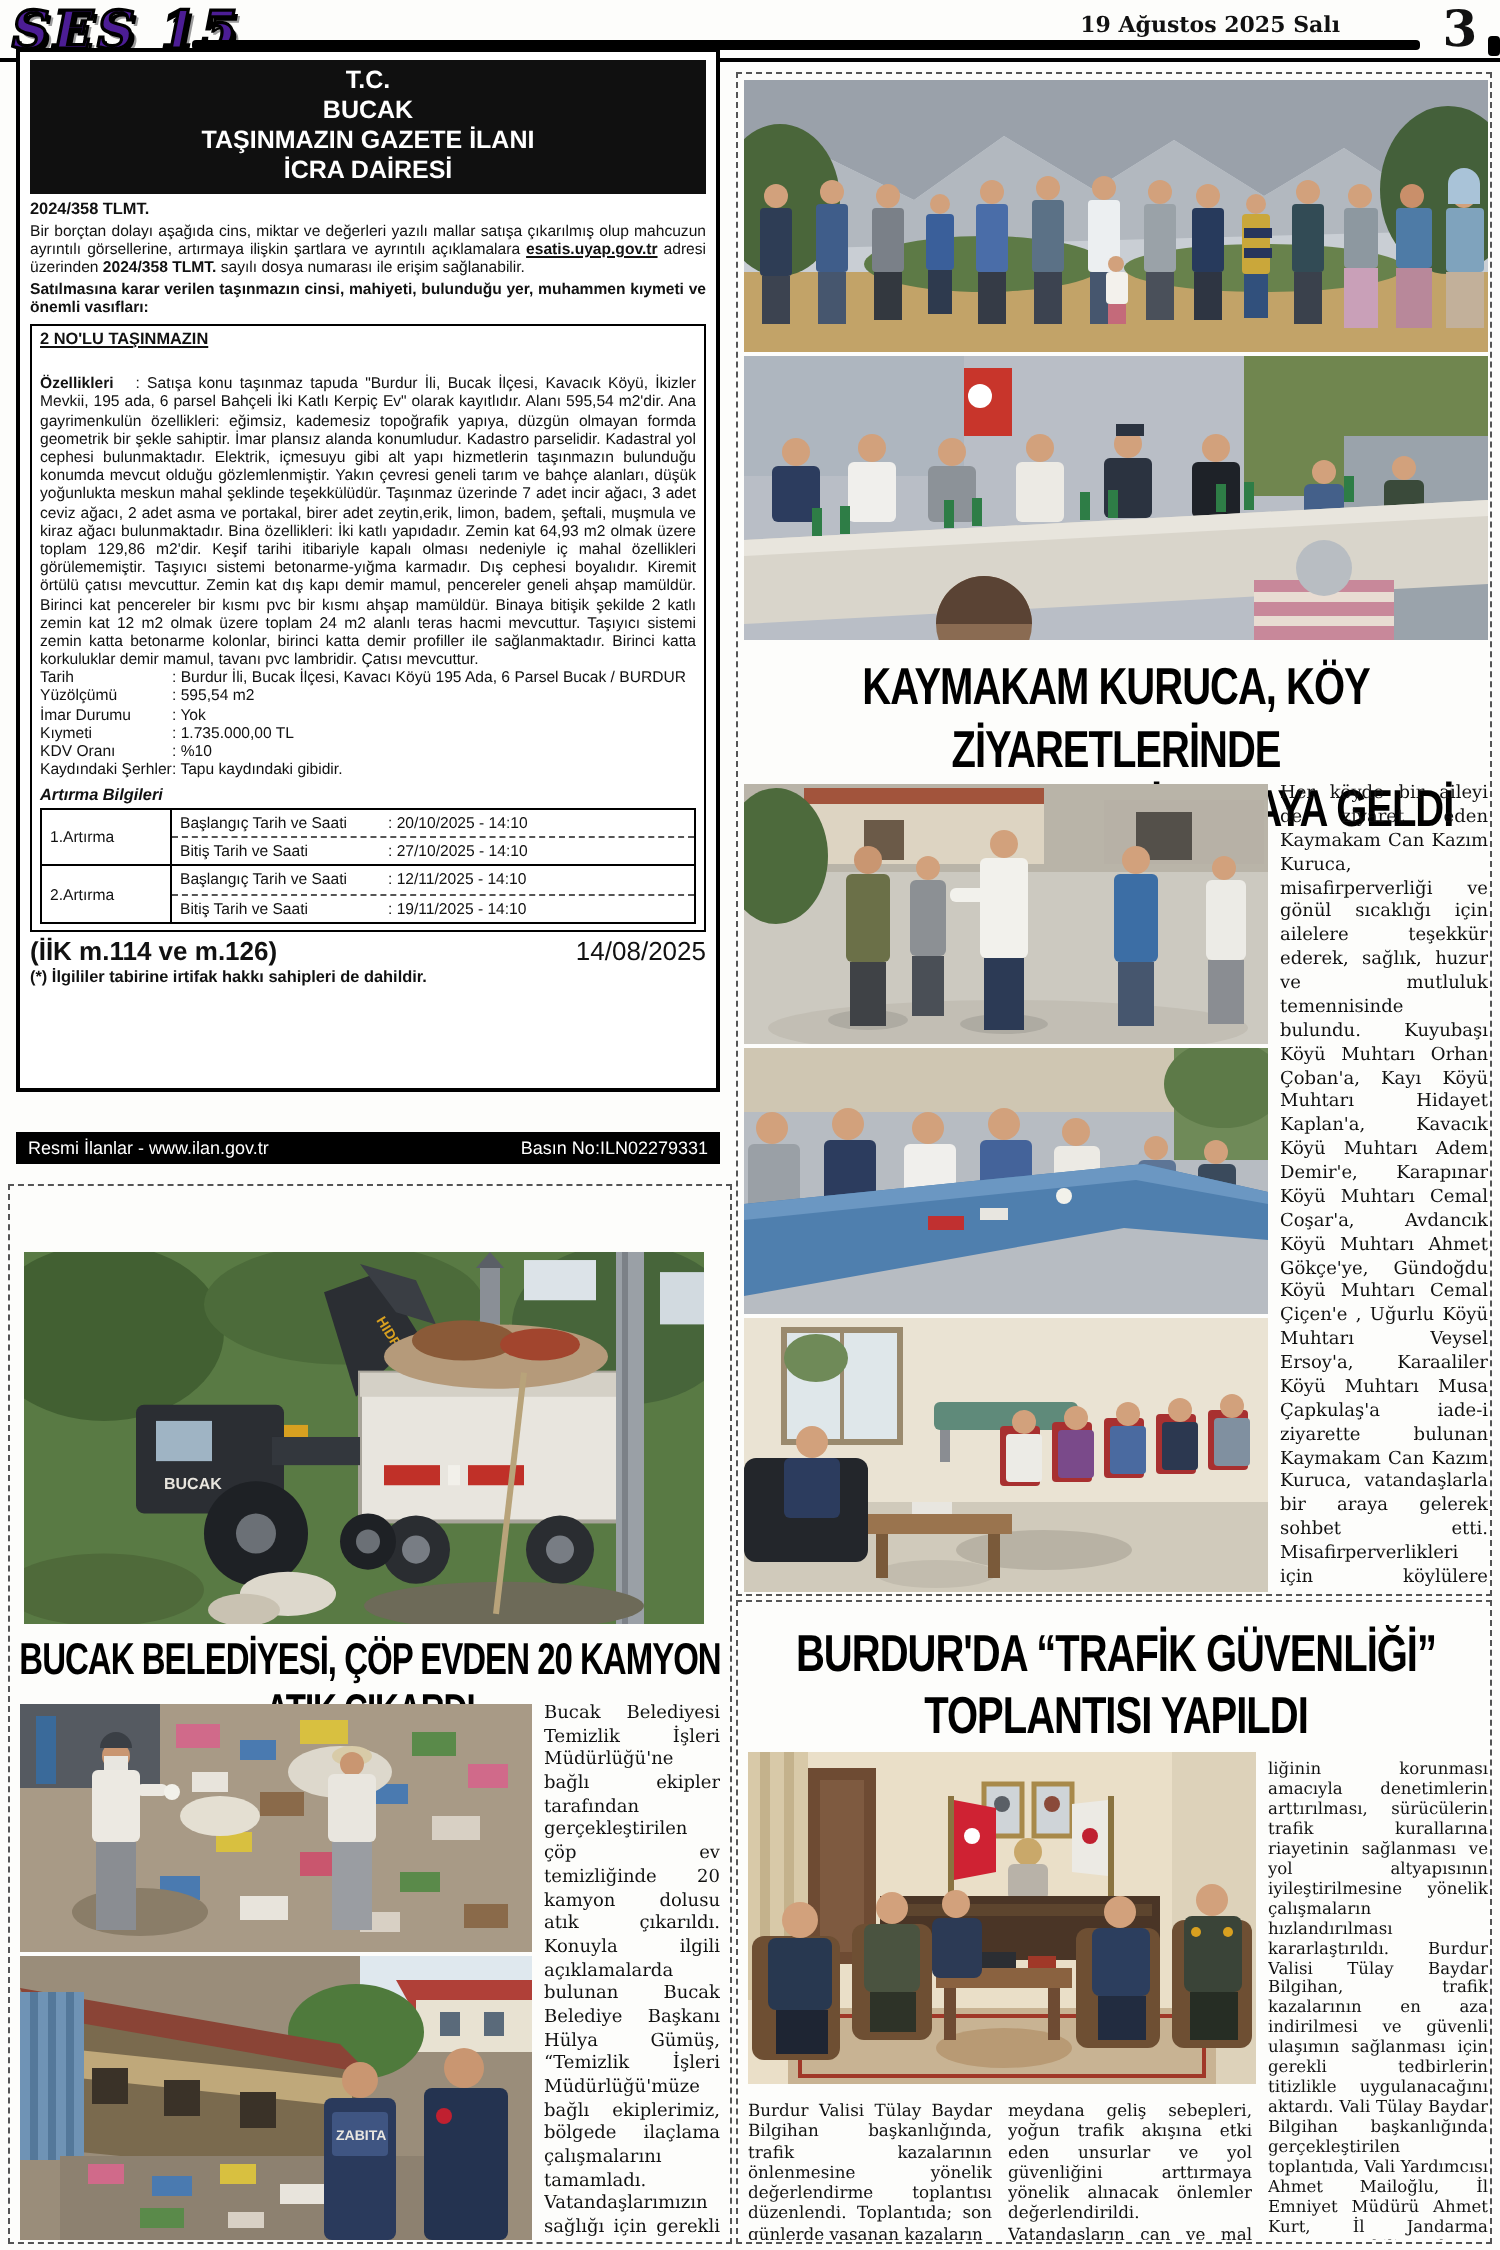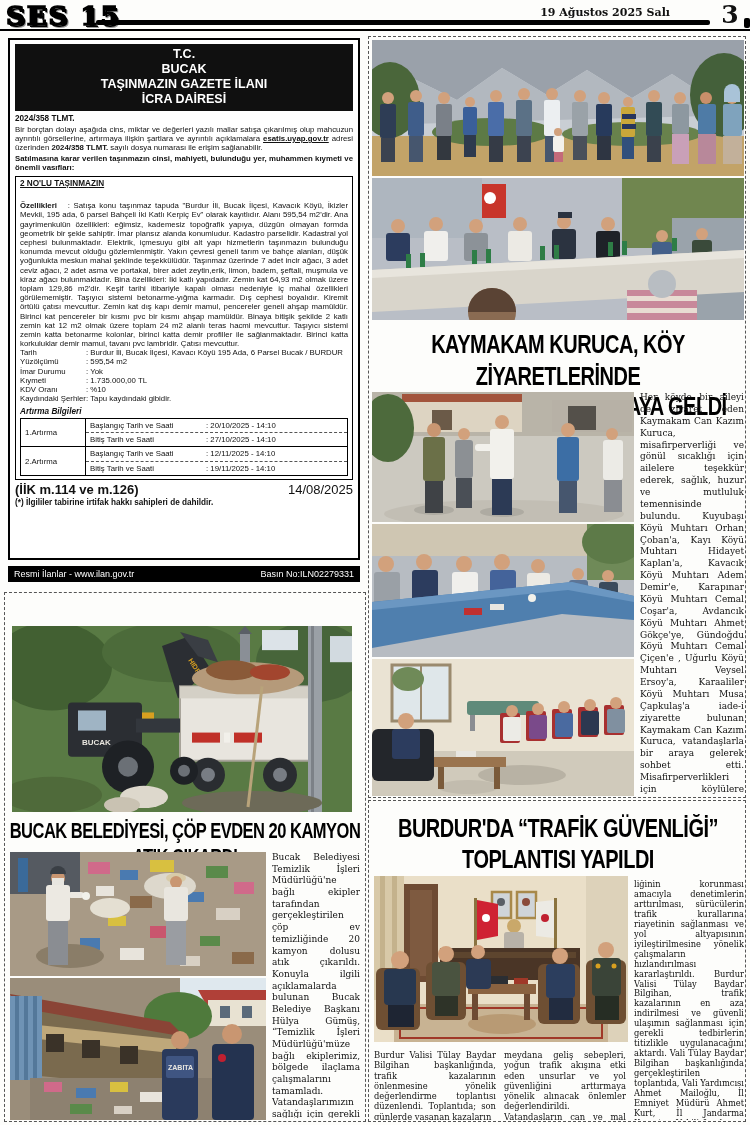--- a/index.html
+++ b/index.html
@@ -1,49 +1,49 @@
 <!DOCTYPE html>
 <html><head>
 <meta charset="utf-8">
 <style>
   html,body{margin:0;padding:0;background:#e8e8e4;}
   .page{position:relative;width:750px;height:1125px;background:#fdfdfb;overflow:hidden;
         font-family:"Liberation Sans",sans-serif;color:#111;}
   .abs{position:absolute;}
   
-  .logo{left:6px;top:1px;font-family:"DejaVu Serif",serif;font-weight:bold;
-        font-size:26px;letter-spacing:2px;color:#000000;-webkit-text-stroke:1.6px #000;
+  .logo{left:6px;top:1px;font-family:"DejaVu Serif",serif;font-style:italic;font-weight:bold;
+        font-size:26px;letter-spacing:2px;color:#4c1d95;-webkit-text-stroke:1.6px #000;
         text-shadow:2px 2px 0 #000,3px 3px 0 #9a9a9a;}
   .rule-thick{left:96px;top:20px;width:614px;height:5px;background:#000;border-radius:2px;}
   .rule-thin{left:0;top:29px;width:750px;height:2px;background:#000;}
   .hdr-date{left:480px;top:6px;width:190px;text-align:right;font-family:"DejaVu Serif",serif;
             font-weight:bold;font-size:11px;}
   .pageno{left:714px;top:0px;width:32px;text-align:center;font-family:"DejaVu Serif",serif;
           font-weight:bold;font-size:25px;}
   .hdr-cap{left:744px;top:18px;width:6px;height:10px;background:#000;border-radius:2px;}
   
-  .notice{left:8px;top:38px;width:352px;height:522px;border:2px solid #000;background:#fff;
+  .notice{left:8px;top:24px;width:352px;height:522px;border:2px solid #000;background:#fff;
           padding:4px 5px;box-sizing:border-box;font-size:7.8px;line-height:1.18;}
   .ln-title{background:#101010;color:#fff;text-align:center;font-weight:bold;font-size:12.5px;
             line-height:1.2;padding:3px 0 4px;}
   .ln-fileno{font-weight:bold;font-size:8.2px;margin-top:3px;}
   .ln-intro{text-align:justify;margin-top:1px;}
   .b{font-weight:bold;} .u{text-decoration:underline;}
   .ln-boldpara{font-weight:bold;text-align:justify;margin-top:2px;}
   .prop-box{border:1.5px solid #000;margin-top:3px;padding:2px 4px 3px;}
   .prop-head{font-weight:bold;text-decoration:underline;font-size:8.2px;}
   .prop-text{text-align:justify;margin-top:13px;}
   .kv{display:flex;} .kv .k{flex:0 0 66px;} .kv .v{flex:1;}
   .auc-head{font-weight:bold;font-size:8.2px;margin-top:4px;font-style:italic;}
   table.auc{width:100%;border-collapse:collapse;font-size:7.8px;margin-top:1px;}
   table.auc td{border:1.5px solid #000;padding:2px 4px;vertical-align:middle;}
   table.auc td.nm{width:56px;border-right:1.5px solid #000;}
   table.auc td.st{border-bottom:1px dashed #555;}
   table.auc td.en{border-top:none;}
-  .auc-row{display:flex;gap:12px;} .auc-row .al{flex:0 0 104px;}
+  .auc-row{display:flex;} .auc-row .al{flex:0 0 104px;}
   .ln-foot1{display:flex;justify-content:space-between;font-size:13px;margin-top:2px;}
   .ln-foot2{font-weight:bold;font-size:8.2px;margin-top:1px;}
   .ln-bar{left:8px;top:566px;width:352px;height:16px;background:#000;color:#fff;display:flex;
           justify-content:space-between;align-items:center;padding:0 6px;box-sizing:border-box;
           font-weight:normal;font-size:9px;}
   
   .dashbox{border:1px dashed #555;box-sizing:border-box;background:#fdfdfb;}
   .headline{font-family:"Liberation Sans",sans-serif;font-weight:900;text-align:center;
             letter-spacing:-0.5px;color:#000;transform-origin:top center;}
   .serifbody{font-family:"DejaVu Serif",serif;text-align:justify;overflow:hidden;}

